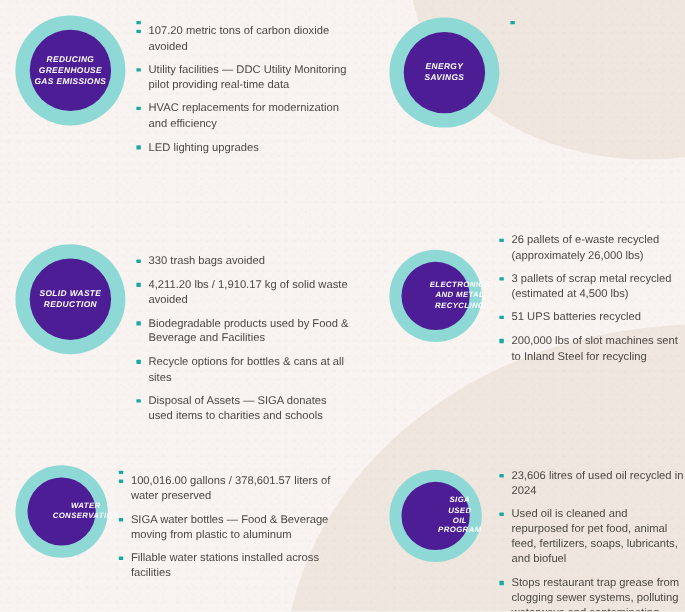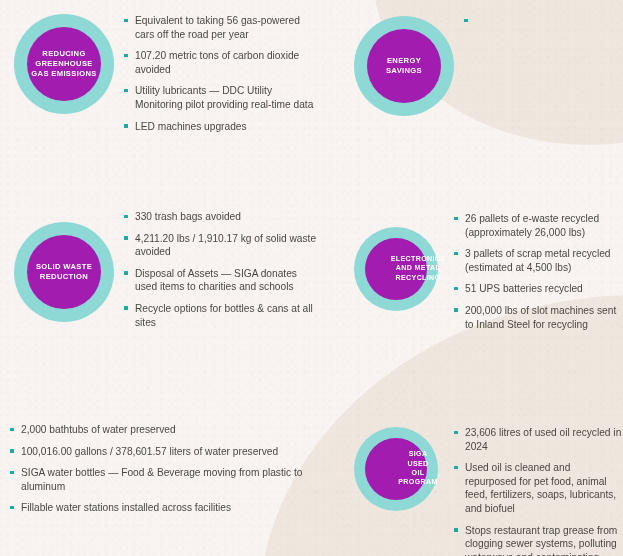--- a/index.html
+++ b/index.html
@@ -101,25 +101,26 @@
     display: flex;
     align-items: center;
     justify-content: center;
     margin-left: 14px;
     margin-top: 2px;
   }
   .badge-inner {
     width: 74px;
     height: 74px;
     border-radius: 50%;
-    background: #a21caf;
+    background: #4c1d95;
     display: flex;
     align-items: center;
     justify-content: center;
     text-align: center;
+    font-style: italic;
   }
   .badge-label {
     color: #ffffff;
     font-size: 7.6px;
     font-weight: bold;
     line-height: 1.32;
     letter-spacing: 0.35px;
     text-transform: uppercase;
     padding: 0 4px;
     white-space: pre-line;
@@ -158,21 +159,21 @@
     top: 4.5px;
     width: 3.5px;
     height: 3.5px;
     background: #19a9a0;
     border-radius: 0.5px;
   }
 
   
   .s1 .bullets { margin-left: 10px; margin-top: 6px; width: 186px; }
   .s2 .bullets { margin-left: 10px; margin-top: 6px; width: 176px; }
-  .s3 .bullets { margin-left: 10px; margin-top: 2px; width: 186px; }
+  .s3 .bullets { margin-left: 10px; margin-top: 23px; width: 186px; }
   .s4 .bullets { margin-left: 16px; margin-top: 4px; width: 170px; }
   .s5 .bullets { margin-left: 10px; margin-top: 20px; width: 188px; }
   .s6 .bullets { margin-left: 16px; margin-top: 23px; width: 178px; }
 
   .s1 .badge { margin-top: 6px; }
   .s2 { padding-left: 20px; }
   .s2 .badge { margin-top: 8px; margin-left: 14px; }
   .s3 .badge { margin-top: 14px; }
   .s4 { padding-left: 20px; }
   .s4 .badge { margin-top: 19px; margin-left: 14px; }
@@ -196,24 +197,25 @@
 
     <div class="section s1">
       <div class="badge">
         <div class="badge-inner">
           <span class="badge-label">REDUCING
 GREENHOUSE
 GAS EMISSIONS</span>
         </div>
       </div>
       <ul class="bullets">
-        <li class="bullet"><span class="dot"></span><span>Equivalent to taking 56 gas-powered cars off the road per year</span></li>
+        <li class="bullet"><span class="dot"></span></li>
         <li class="bullet"><span class="dot"></span><span>107.20 metric tons of carbon dioxide avoided</span></li>
-        <li class="bullet"><span class="dot"></span><span>Utility lubricants — DDC Utility Monitoring pilot providing real-time data</span></li>
-        <li class="bullet"><span class="dot"></span><span>LED machines upgrades</span></li>
+        <li class="bullet"><span class="dot"></span><span>Utility facilities — DDC Utility Monitoring pilot providing real-time data</span></li>
+        <li class="bullet"><span class="dot"></span><span>HVAC replacements for modernization and efficiency</span></li>
+        <li class="bullet"><span class="dot"></span><span>LED lighting upgrades</span></li>
       </ul>
     </div>
 
     <div class="section s2">
       <div class="badge">
         <div class="badge-inner">
           <span class="badge-label">ENERGY
 SAVINGS</span>
         </div>
       </div>
@@ -225,44 +227,51 @@
     <div class="section s3">
       <div class="badge">
         <div class="badge-inner">
           <span class="badge-label">SOLID WASTE
 REDUCTION</span>
         </div>
       </div>
       <ul class="bullets">
         <li class="bullet"><span class="dot"></span><span>330 trash bags avoided</span></li>
         <li class="bullet"><span class="dot"></span><span>4,211.20 lbs / 1,910.17 kg of solid waste avoided</span></li>
+        <li class="bullet"><span class="dot"></span><span>Biodegradable products used by Food &amp; Beverage and Facilities</span></li>
+        <li class="bullet"><span class="dot"></span><span>Recycle options for bottles &amp; cans at all sites</span></li>
         <li class="bullet"><span class="dot"></span><span>Disposal of Assets — SIGA donates used items to charities and schools</span></li>
-        <li class="bullet"><span class="dot"></span><span>Recycle options for bottles &amp; cans at all sites</span></li>
       </ul>
     </div>
 
     <div class="section s4">
       <div class="badge sm">
         <div class="badge-inner">
           <span class="badge-label">ELECTRONICS
 AND METAL
 RECYCLING</span>
         </div>
       </div>
       <ul class="bullets">
         <li class="bullet"><span class="dot"></span><span>26 pallets of e-waste recycled (approximately 26,000 lbs)</span></li>
         <li class="bullet"><span class="dot"></span><span>3 pallets of scrap metal recycled (estimated at 4,500 lbs)</span></li>
         <li class="bullet"><span class="dot"></span><span>51 UPS batteries recycled</span></li>
         <li class="bullet"><span class="dot"></span><span>200,000 lbs of slot machines sent to Inland Steel for recycling</span></li>
       </ul>
     </div>
 
     <div class="section s5">
-      <ul class="bullets">
-        <li class="bullet"><span class="dot"></span><span>2,000 bathtubs of water preserved</span></li>
+      <div class="badge sm">
+        <div class="badge-inner">
+          <span class="badge-label">WATER
+CONSERVATION</span>
+        </div>
+      </div>
+      <ul class="bullets">
+        <li class="bullet"><span class="dot"></span></li>
         <li class="bullet"><span class="dot"></span><span>100,016.00 gallons / 378,601.57 liters of water preserved</span></li>
         <li class="bullet"><span class="dot"></span><span>SIGA water bottles — Food &amp; Beverage moving from plastic to aluminum</span></li>
         <li class="bullet"><span class="dot"></span><span>Fillable water stations installed across facilities</span></li>
       </ul>
     </div>
 
     <div class="section s6">
       <div class="badge sm">
         <div class="badge-inner">
           <span class="badge-label">SIGA USED

